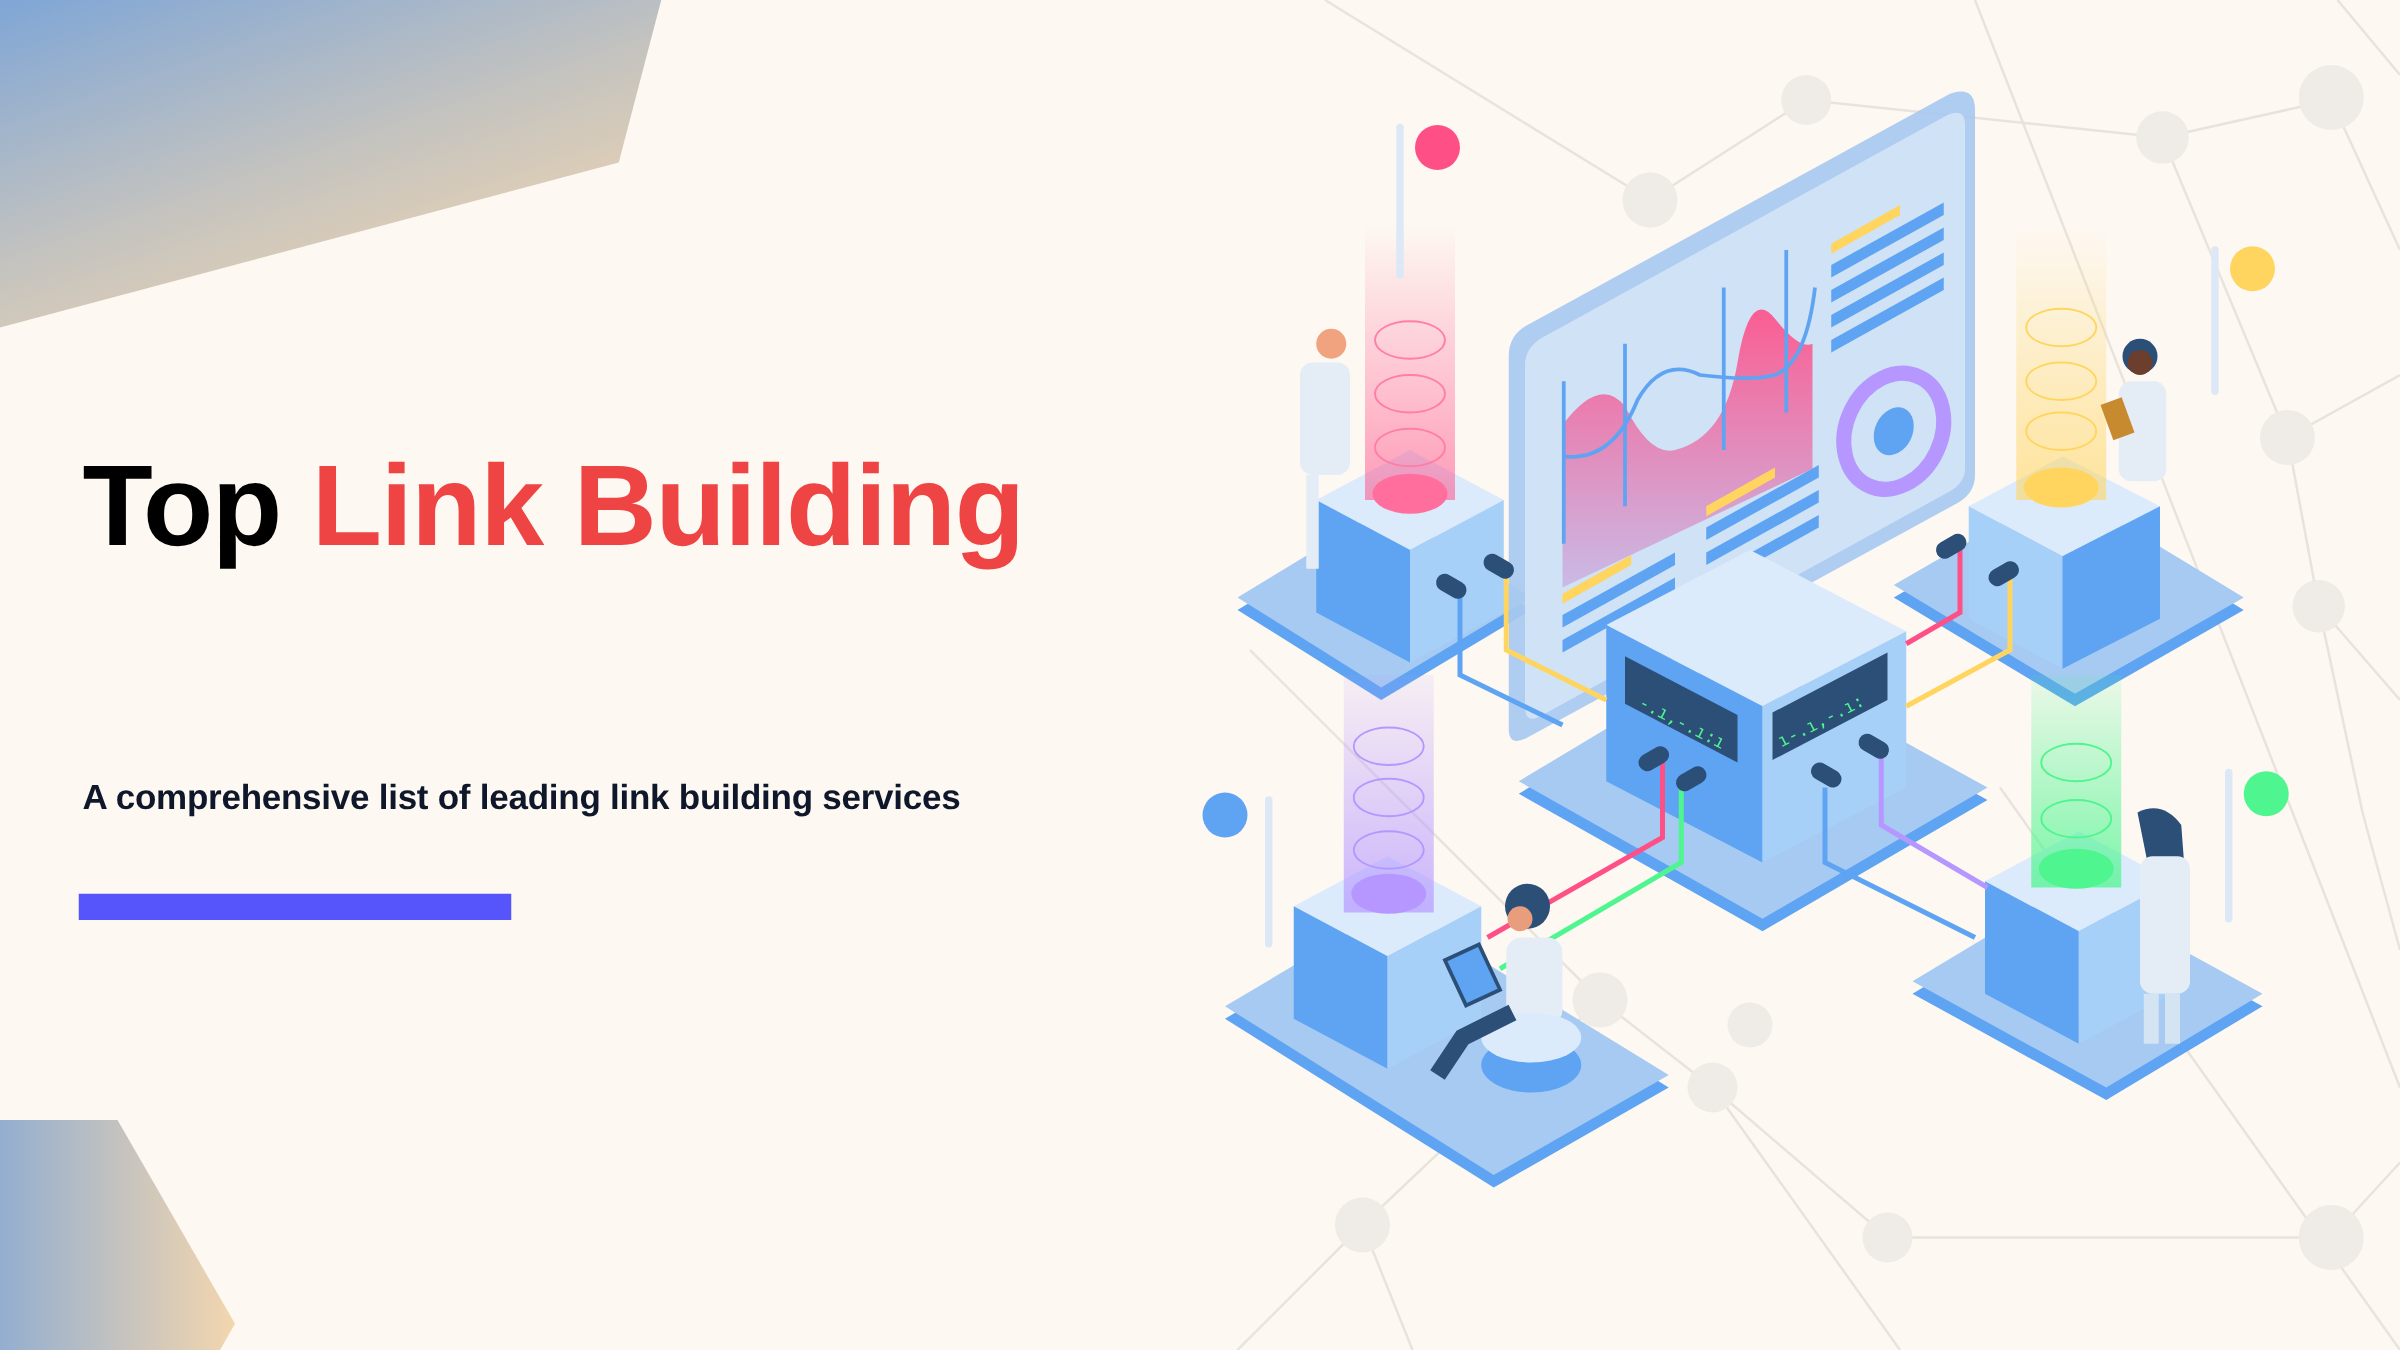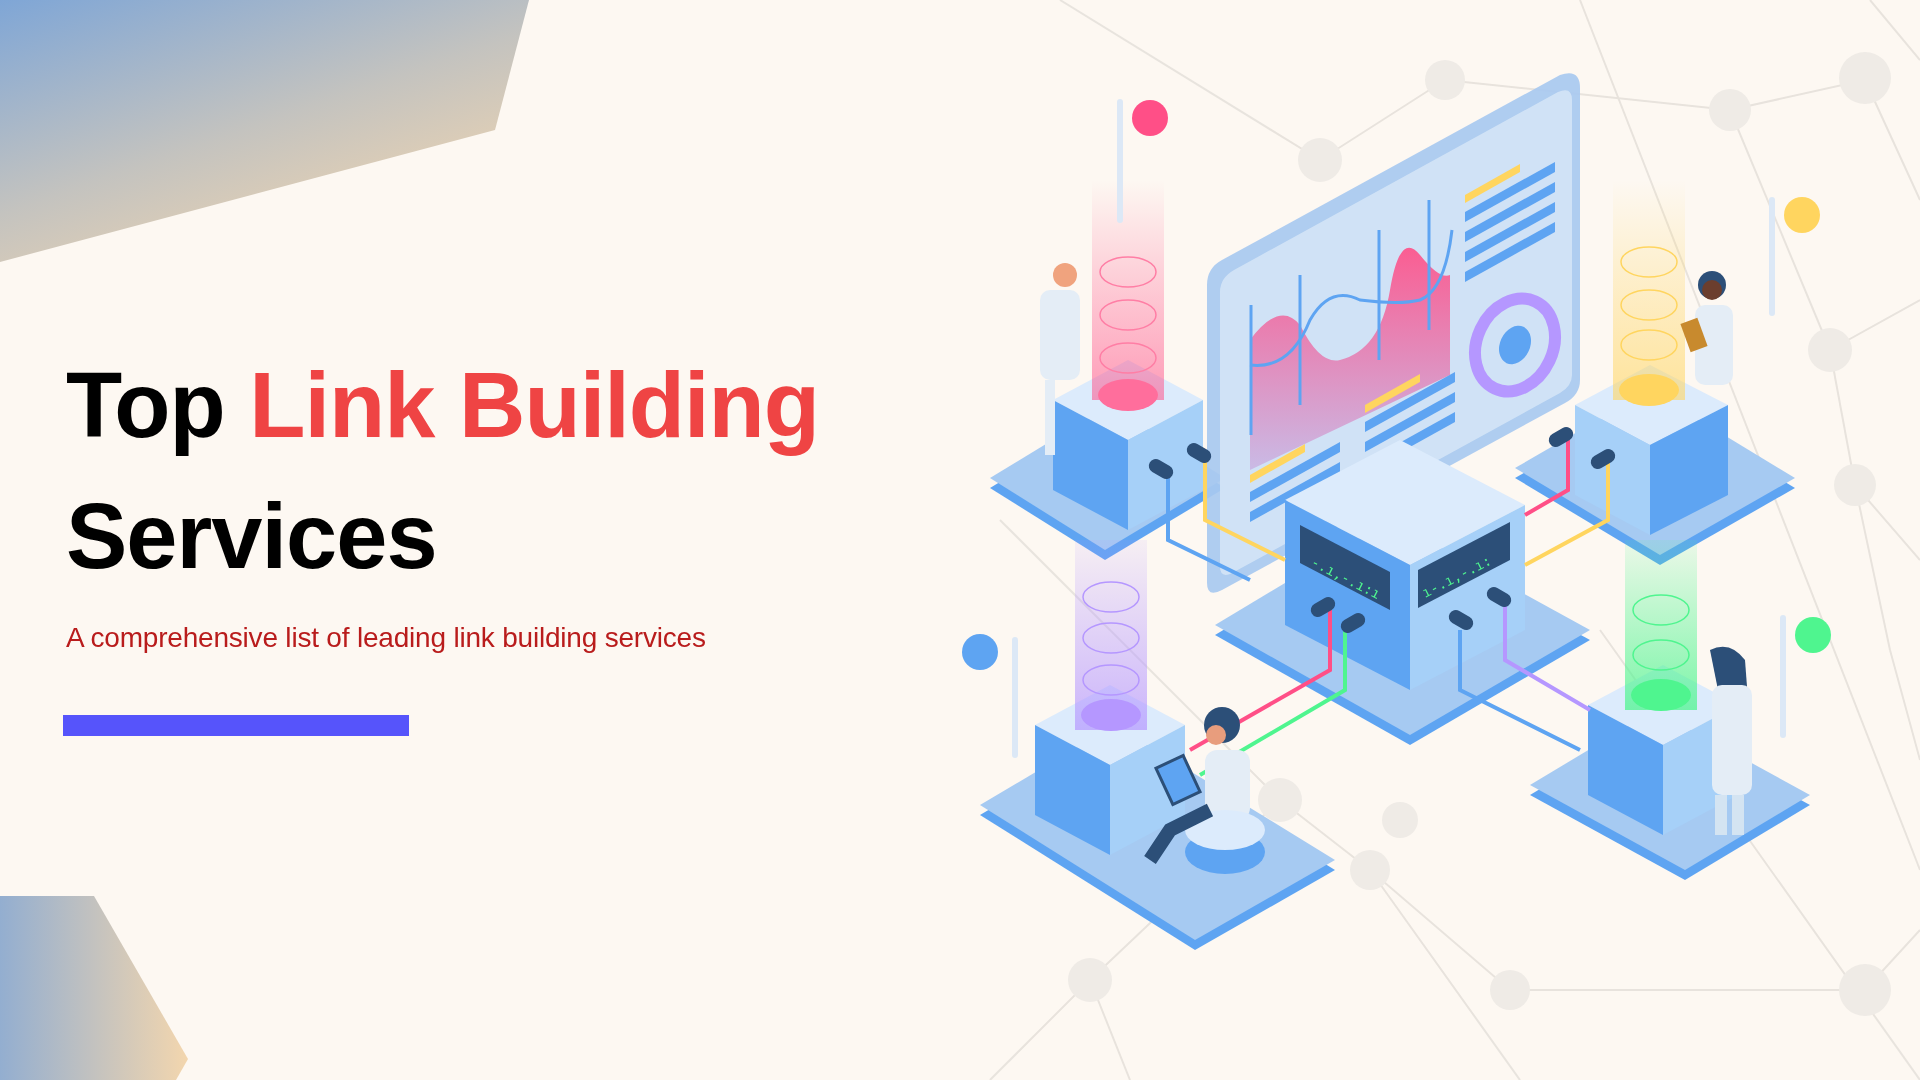--- a/index.html
+++ b/index.html
@@ -1,21 +1,21 @@
 <!DOCTYPE html>
 <html><head>
 <meta charset="utf-8">
 <style>
   html, body { margin:0; padding:0; }
   body { width:1920px; height:1080px; overflow:hidden; background:#FDF8F2; position:relative; font-family:"Liberation Sans", sans-serif; }
   .bg-svg { position:absolute; left:0; top:0; width:1920px; height:1080px; }
   .hero { position:absolute; left:66px; top:340px; }
   .title { margin:0; font-weight:700; font-size:92px; line-height:131px; letter-spacing:-1px; color:#000; }
   .title .accent { color:#ef4444; }
-  .subtitle { position:absolute; left:66px; top:622px; margin:0; font-weight:400; font-size:28px; color:#b91c1c; letter-spacing:-0.2px; white-space:nowrap;text-align:right; }
+  .subtitle { position:absolute; left:66px; top:622px; margin:0; font-weight:700; font-size:28px; color:#0f172a; letter-spacing:-0.2px; white-space:nowrap;text-align:right; }
   .bar { position:absolute; left:63px; top:715px; width:346px; height:21px; background:#5654FB; }
   .illus { position:absolute; left:940px; top:60px; width:940px; height:920px; }
 </style>
 </head>
 <body>
 
 <svg class="bg-svg" viewBox="0 0 1920 1080">
   <defs>
     <linearGradient id="cg1" x1="0" y1="0" x2="0.7" y2="1">
       <stop offset="0" stop-color="#7FA6D6"></stop>
@@ -67,21 +67,20 @@
     <circle cx="1510" cy="990" r="20"></circle>
     <circle cx="1865" cy="990" r="26"></circle>
     <circle cx="1400" cy="820" r="18"></circle>
   </g>
 </svg>
 
 <div class="hero">
   <h1 class="title">
     <span>Top</span>
     <span class="accent">Link Building</span><br>
-    <span>Services</span>
   </h1>
 </div>
 <p class="subtitle">A comprehensive list of leading link building services</p>
 <div class="bar"></div>
 
 <svg class="illus" viewBox="940 60 940 920">
   <defs>
     <linearGradient id="pinkTube" x1="0" y1="0" x2="0" y2="1">
       <stop offset="0" stop-color="#FF4F87" stop-opacity="0"></stop>
       <stop offset="1" stop-color="#FF4F87" stop-opacity="0.55"></stop>

